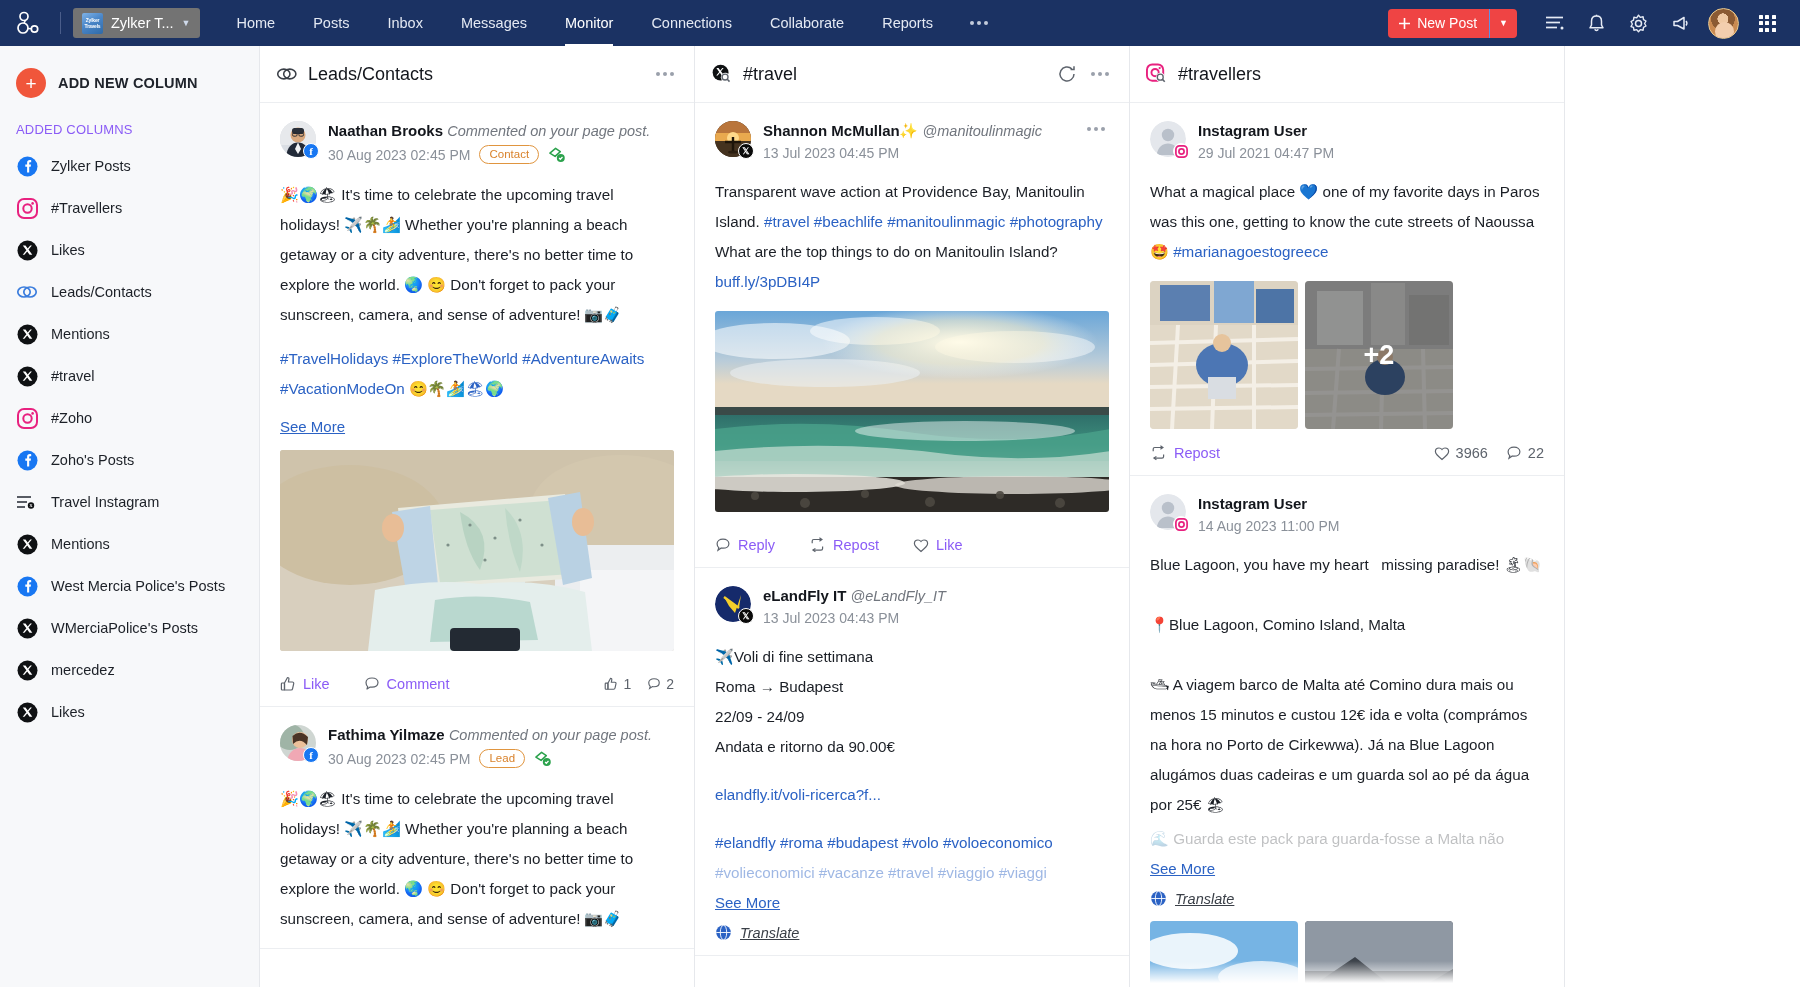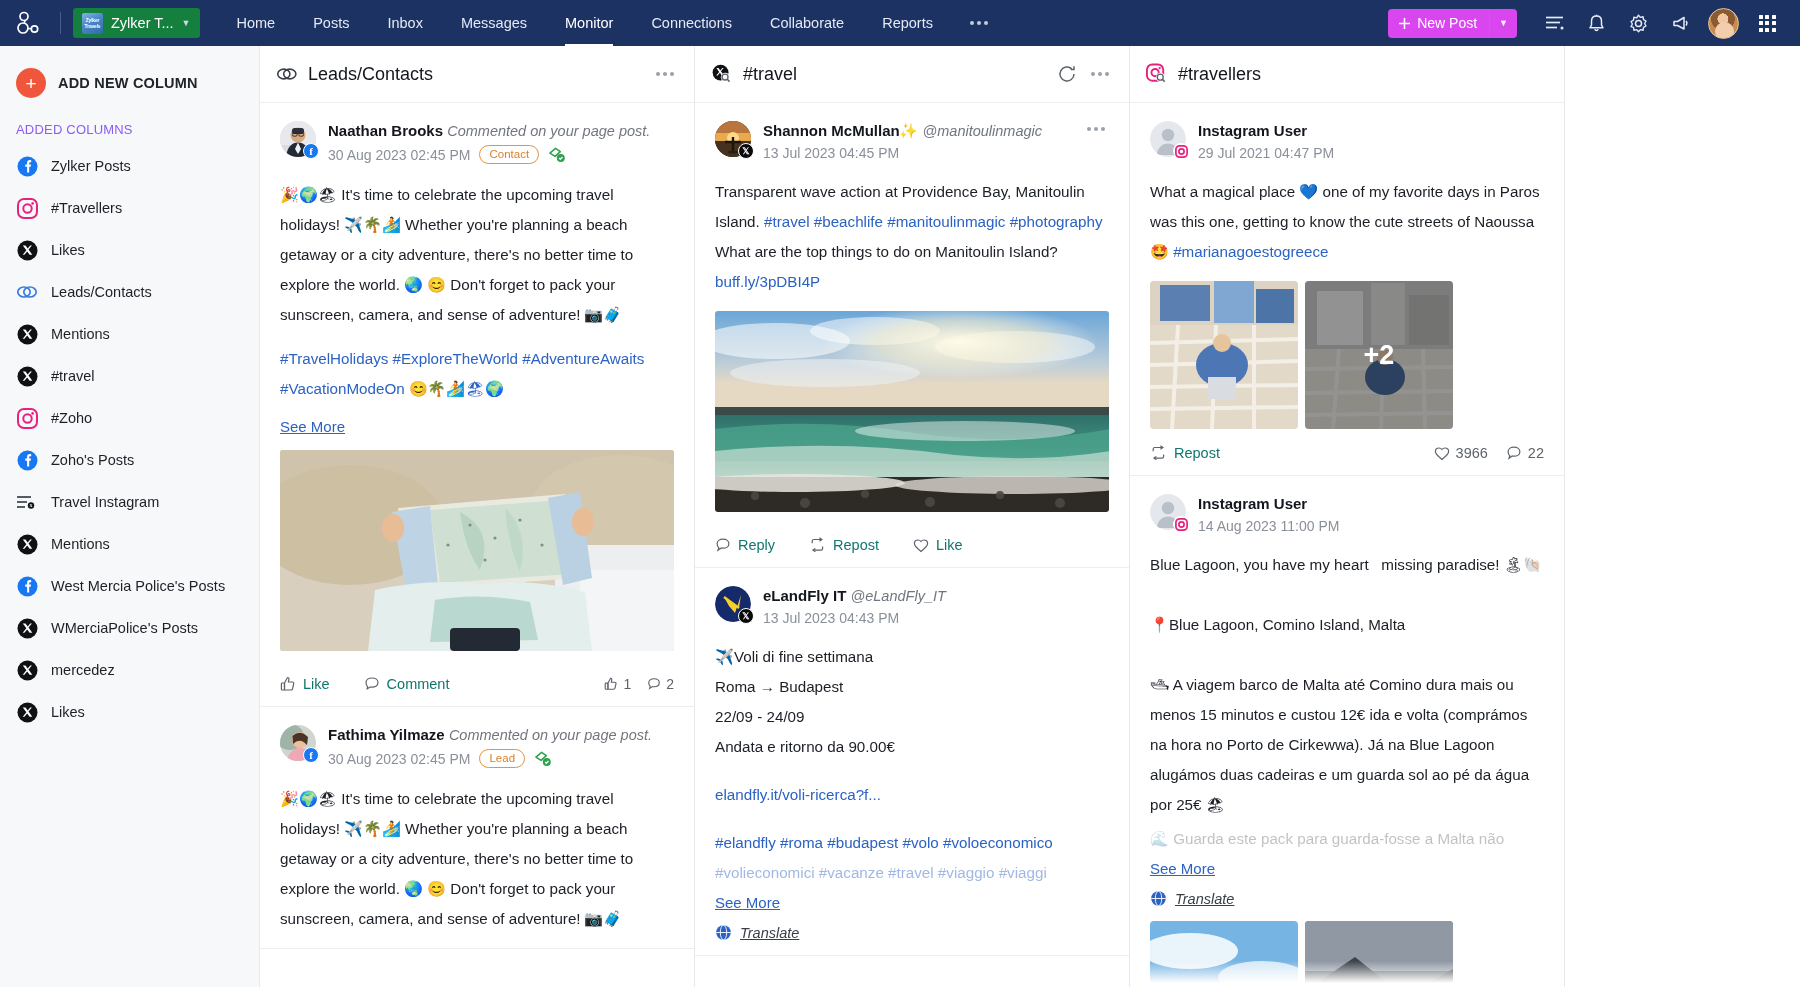--- a/index.html
+++ b/index.html
@@ -12,21 +12,21 @@
 
   
   .topnav {
     height: 46px; background: #1b3263; display: flex; align-items: center;
     padding: 0 14px; color: #ffffff; position: relative; z-index: 20;
   }
   .zoho-logo { width: 34px; height: 26px; display:flex; align-items:center; justify-content:center; }
   .nav-div { width:1px; height:22px; background:#4a5d8a; margin:0 12px; }
   .brand-chip {
     display: flex; align-items: center; gap: 8px;
-    background: #15803d; border-radius: 3px; padding: 5px 9px; height: 30px;
+    background: #737373; border-radius: 3px; padding: 5px 9px; height: 30px;
   }
   .brand-avatar {
     width: 21px; height: 21px; border-radius: 2px; flex: none;
     background: linear-gradient(150deg,#7fb3e8 0%,#4a86c8 45%,#2f6aa8 100%);
     position: relative; overflow: hidden;
     font-size: 5px; line-height: 6px; color: #fff; font-weight: 700;
     display:flex; flex-direction:column; align-items:center; justify-content:center;
     text-align:center; letter-spacing:-0.2px;
   }
   .brand-name { font-size: 14.5px; color:#fff; white-space: nowrap; }
@@ -36,21 +36,21 @@
     font-size: 14.5px; color: #e4e9f3; padding: 0 19px; height: 46px;
     display: flex; align-items: center; position: relative; cursor: pointer; white-space:nowrap;
   }
   .nav-link.active { color: #ffffff; }
   .nav-link.active::after {
     content:''; position:absolute; left:19px; right:19px; bottom:0; height:2.5px; background:#fff;
   }
   .nav-dots { padding: 0 14px; display:flex; align-items:center; cursor:pointer; }
   .nav-right { margin-left: auto; display: flex; align-items: center; gap: 4px; }
   .newpost {
-    display: flex; align-items: center; background: #d946ef; border-radius: 4px;
+    display: flex; align-items: center; background: #ef4444; border-radius: 4px;
     height: 29px; margin-right: 14px; overflow:hidden; cursor:pointer;
   }
   .newpost-main { display:flex; align-items:center; gap:6px; padding: 0 12px 0 10px; font-size:14px; color:#fff; font-weight:500; }
   .newpost-div { width:1px; height:29px; background:#5b92e8; }
   .newpost-chev { padding: 0 9px; font-size:9px; color:#fff; display:flex; align-items:center; height:29px; }
   .icon-btn { width: 38px; height: 38px; display:flex; align-items:center; justify-content:center; cursor:pointer; }
   .avatar-nav {
     width: 31px; height: 31px; border-radius: 50%; margin: 0 5px;
     background: radial-gradient(circle at 48% 34%, #f0c9a4 0 22%, #8b5a33 23% 48%, #c98a52 49% 100%);
     border: 1.5px solid #e8c98f; overflow:hidden; cursor:pointer; position:relative;
@@ -117,21 +117,21 @@
     font-size: 11.5px; padding: 1px 9px 2px 9px; line-height: 14px;
   }
   .crm-icon { width:18px; height:18px; display:flex; align-items:center; }
 
   .ptext { font-size: 15.2px; line-height: 30px; color: #1b1f26; margin-top: 16px; white-space: pre-wrap; }
   .ptext .hash, .ptext .link { color: #2b62c4; }
   .link-blue { color:#2b62c4; }
   .seemore { color:#2b62c4; font-size:15px; text-decoration: underline; display:inline-block; margin-top: 14px; cursor:pointer; }
   .pimg { margin-top: 14px; border-radius: 3px; overflow: hidden; width:100%; }
   .actions { display:flex; align-items:center; gap: 34px; margin-top: 25px; }
-  .act { display:flex; align-items:center; gap:7px; font-size:14.5px; color:#0f766e; cursor:pointer; }
+  .act { display:flex; align-items:center; gap:7px; font-size:14.5px; color:#8b5cf6; cursor:pointer; }
   .counts { margin-left:auto; display:flex; align-items:center; gap: 16px; font-size:14px; color:#5d636c; }
   .counts span { display:flex; align-items:center; gap:5px; }
 
   .translate { display:flex; align-items:center; gap:8px; margin-top: 12px; font-size:14.5px; color:#3a3f47; font-style: italic; text-decoration: underline; cursor:pointer; }
   .globe { width:17px; height:17px; flex:none; }
 
   .ig-gallery { display:flex; gap: 7px; margin-top: 14px; }
   .ig-thumb { width: 148px; height: 148px; border-radius:4px; overflow:hidden; position:relative; }
   .ig-overlay {
     position:absolute; inset:0; background: rgba(20,25,32,0.42); color:#fff;

